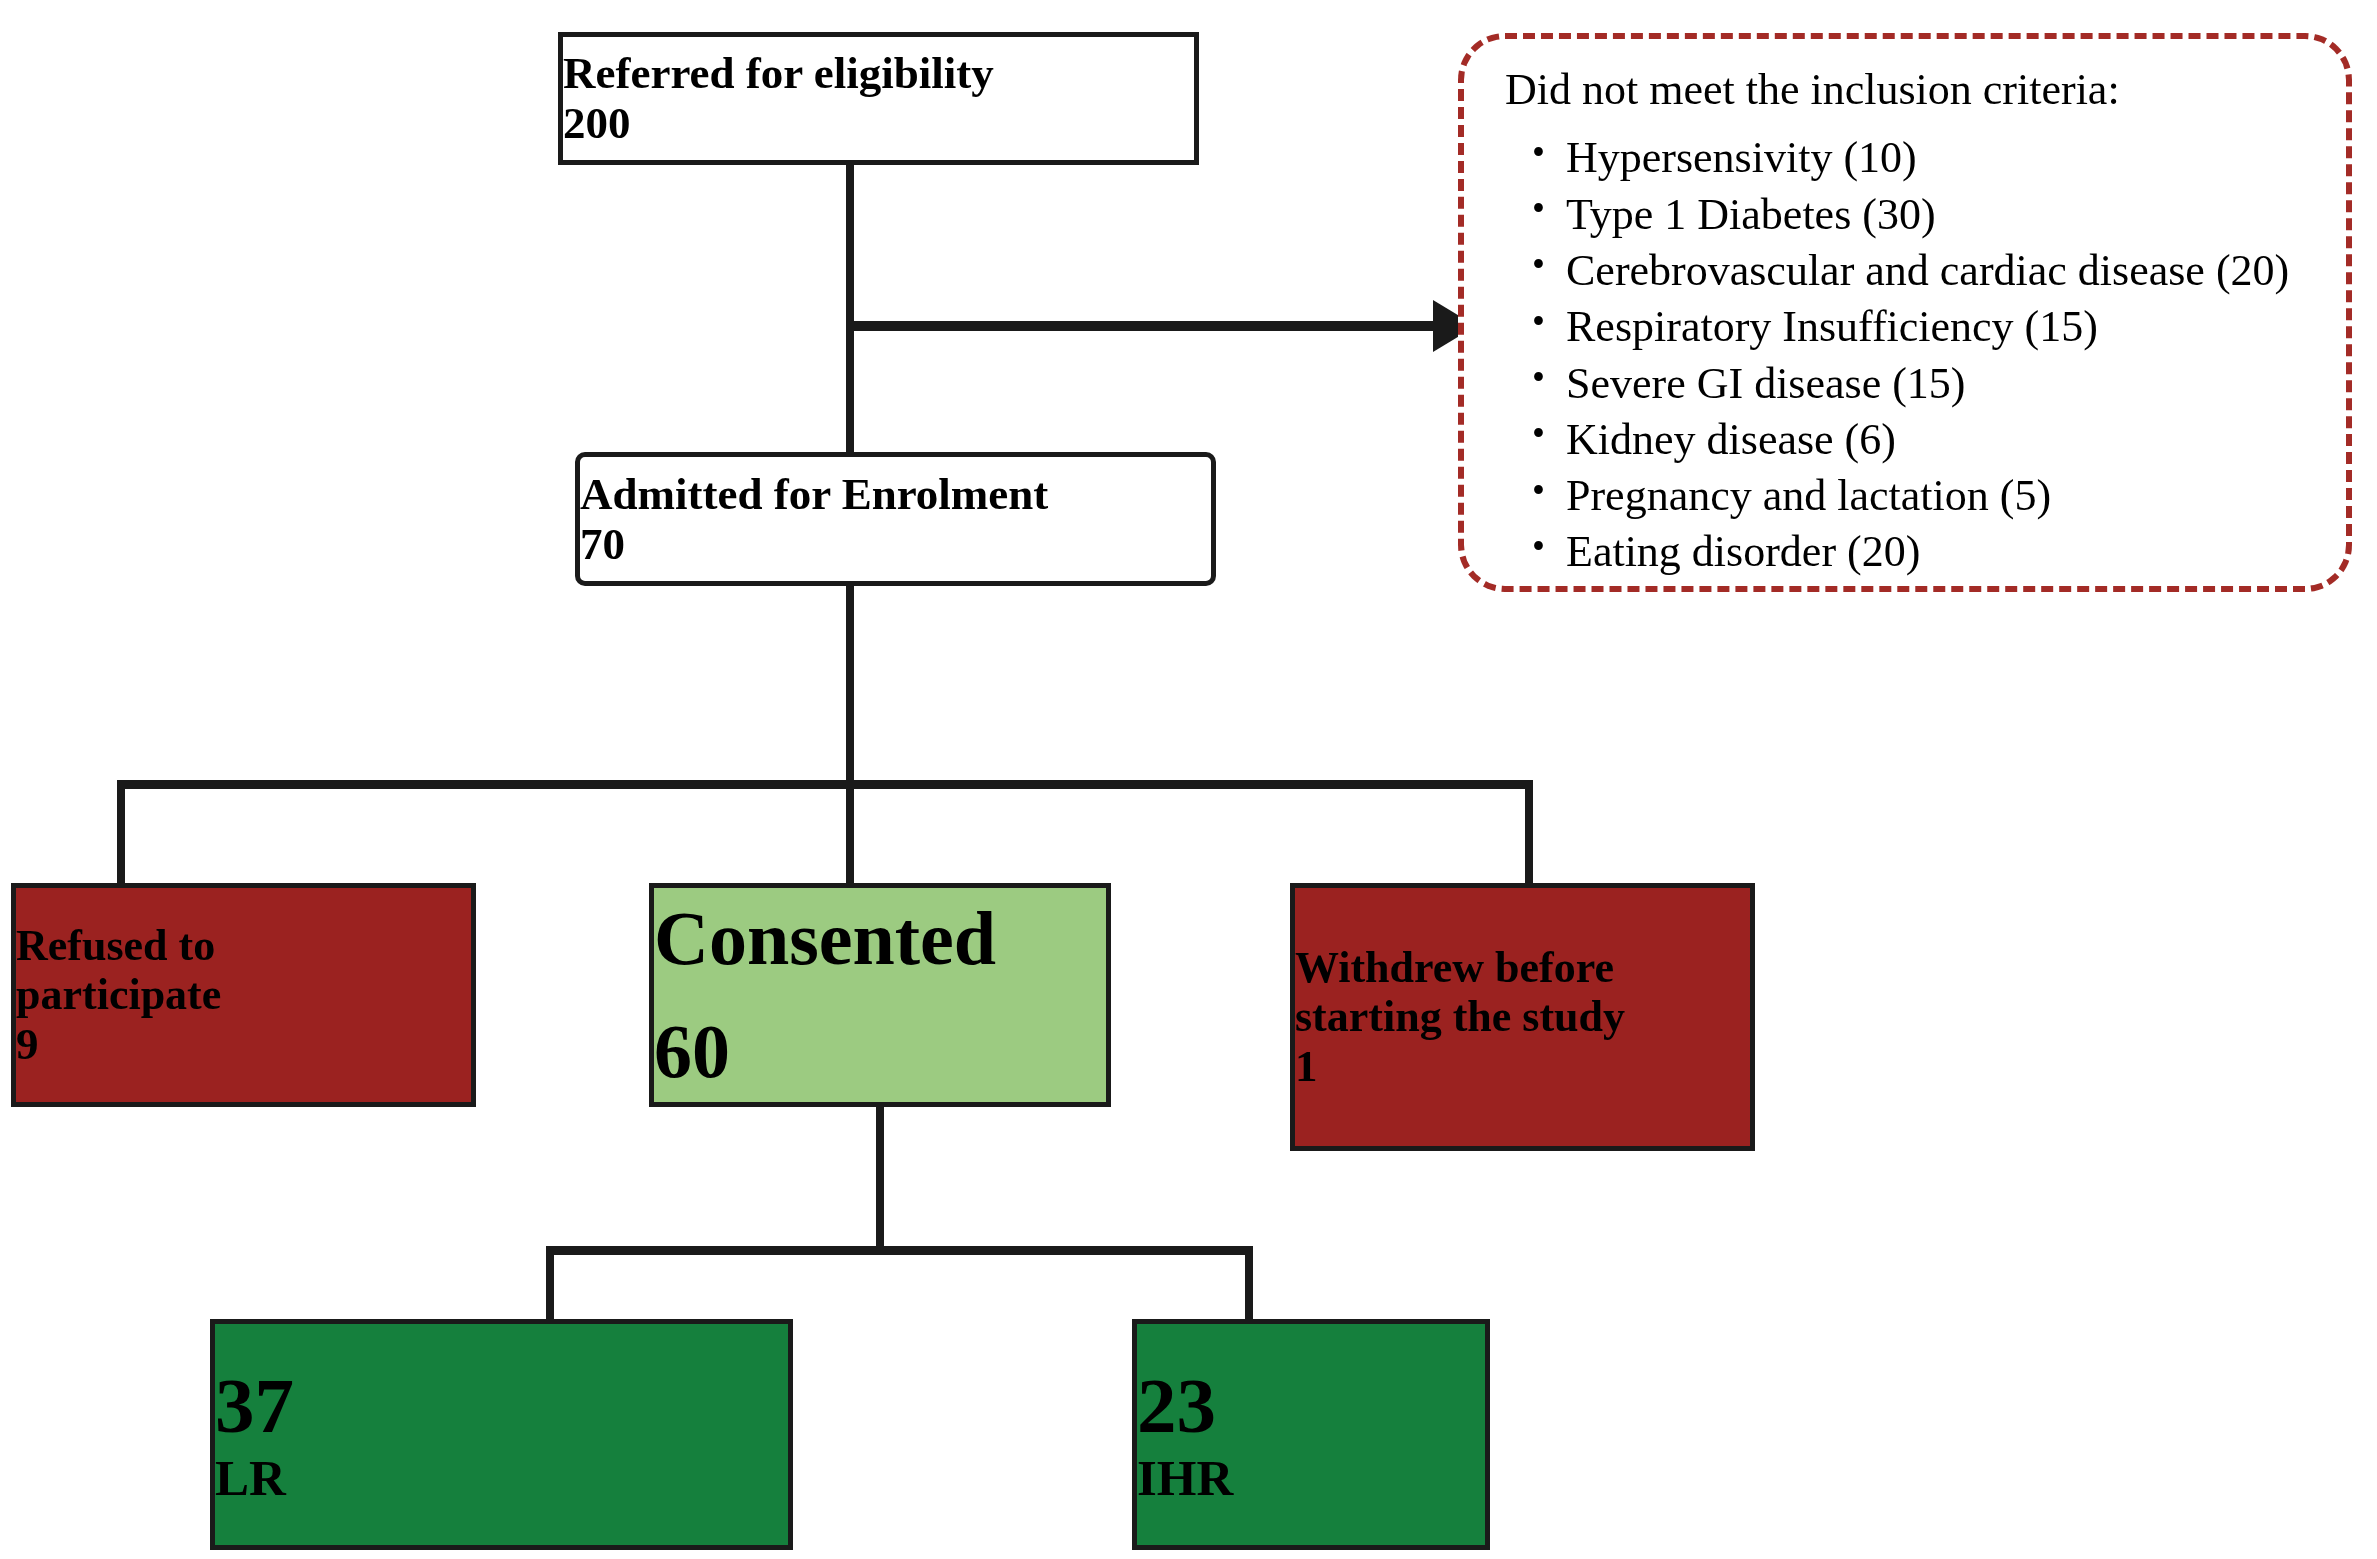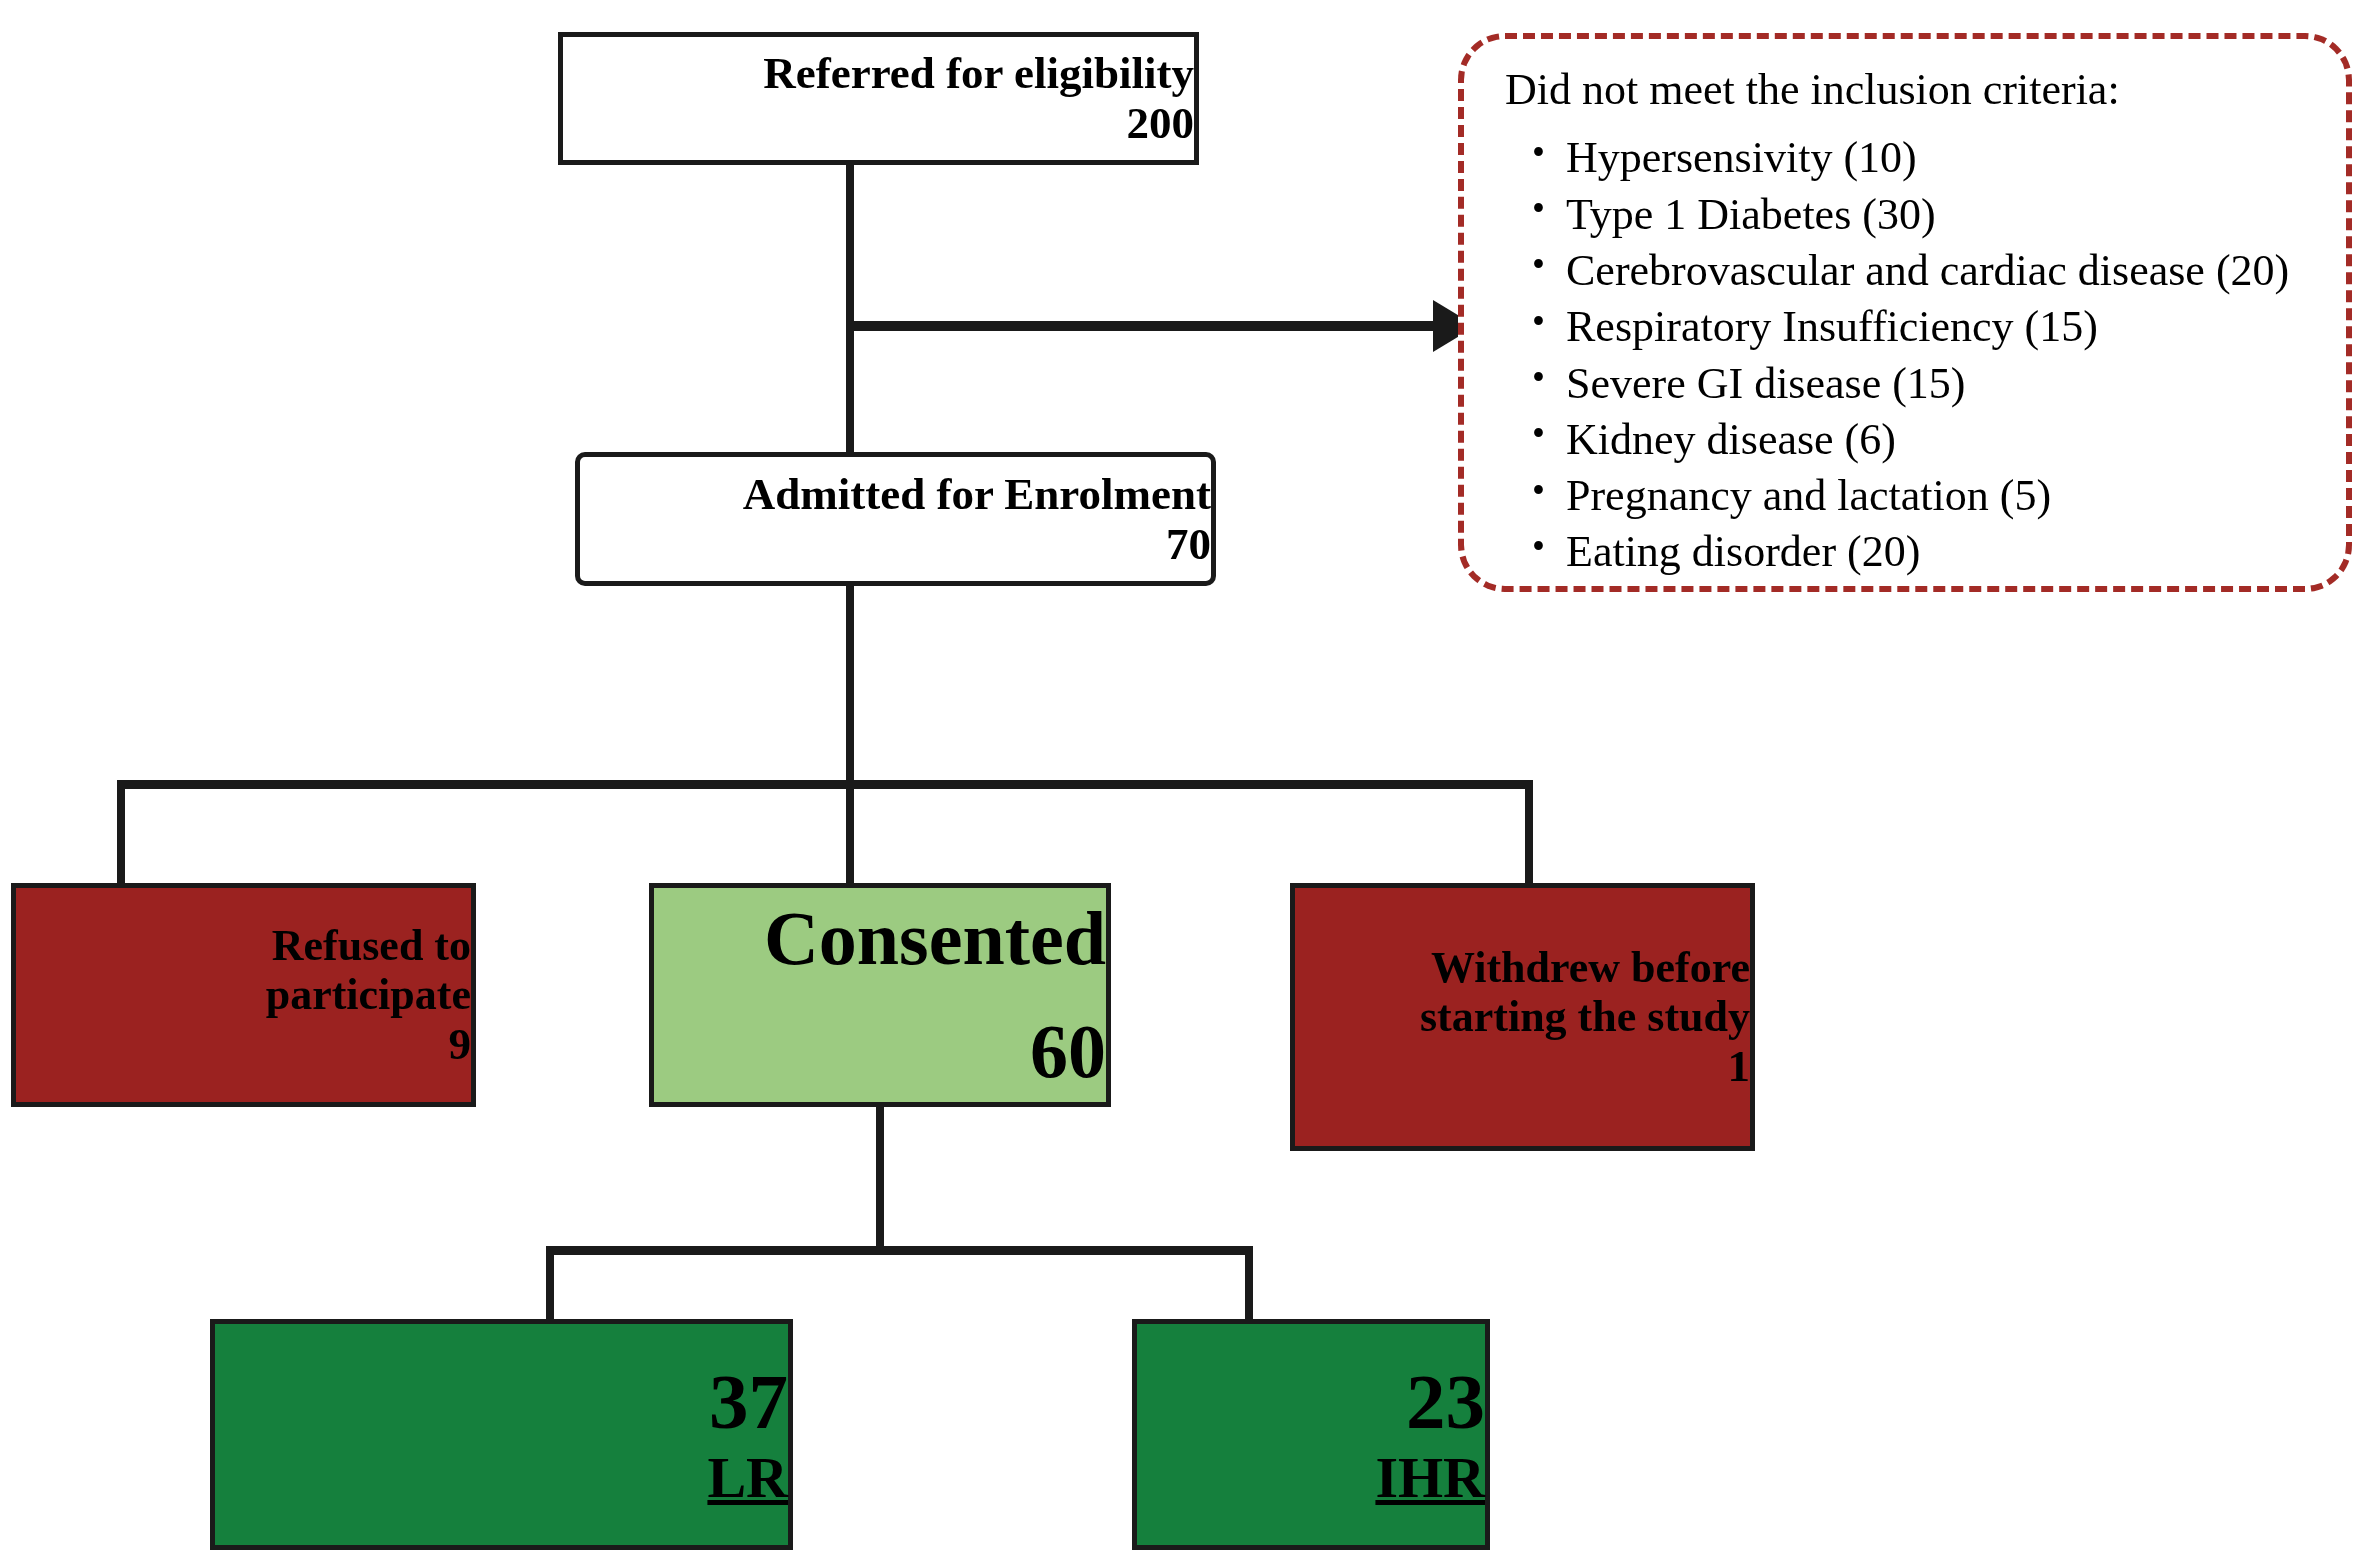--- a/index.html
+++ b/index.html
@@ -21,21 +21,21 @@
   }
 
   
   .node {
     position: absolute;
     box-sizing: border-box;
     display: flex;
     flex-direction: column;
     align-items: center;
     justify-content: center;
-    text-align: right;
+    text-align: left;
     border: 5.1px solid #1a1a1a;
     background: #ffffff;
     line-height: 1.12;
   }
   .node .line1,
   .node .line2 {
     display: block;
     width: 100%;
   }
 
@@ -59,21 +59,21 @@
     font-size: 76px;
     gap: 28px;
   }
   .node.green-light .line2 { font-size: 76px; }
 
   .node.green-mid {
     background: #15803d;
     font-weight: bold;
     font-size: 79px;
   }
-  .node.green-mid .line2 { font-size: 58px; text-decoration: underline; }
+  .node.green-mid .line2 { font-size: 51px; }
 
   
   .vline {
     position: absolute;
     width: 8px;
     background: #1a1a1a;
   }
   .hline {
     position: absolute;
     height: 8.8px;

